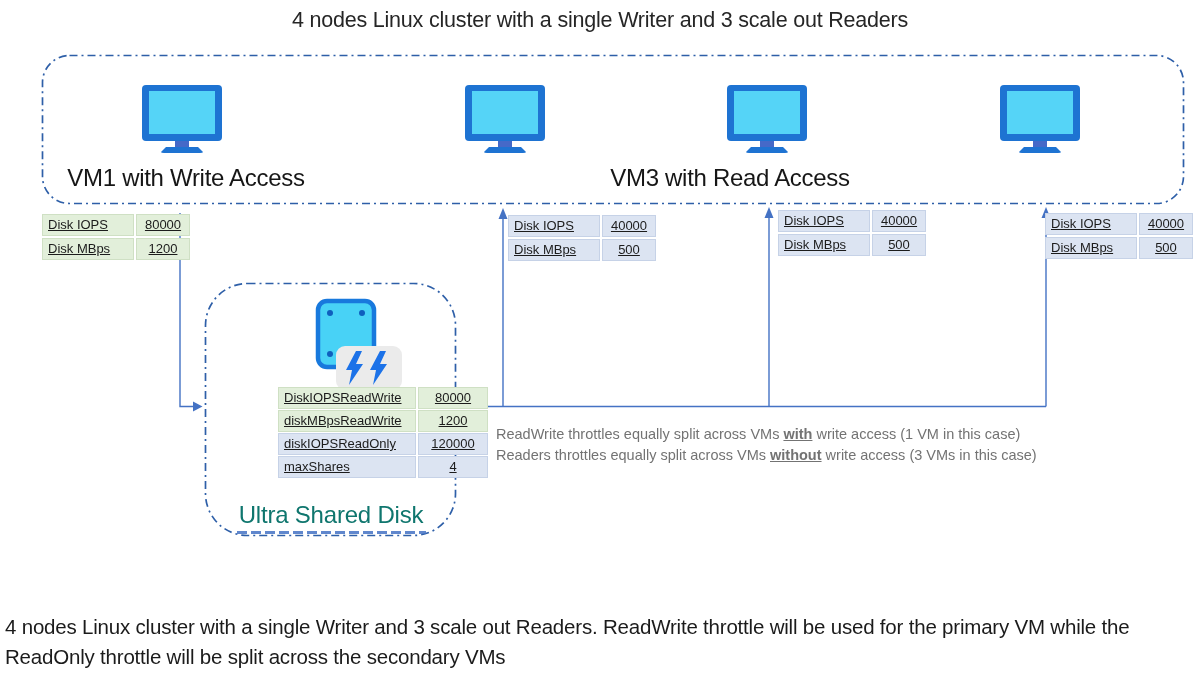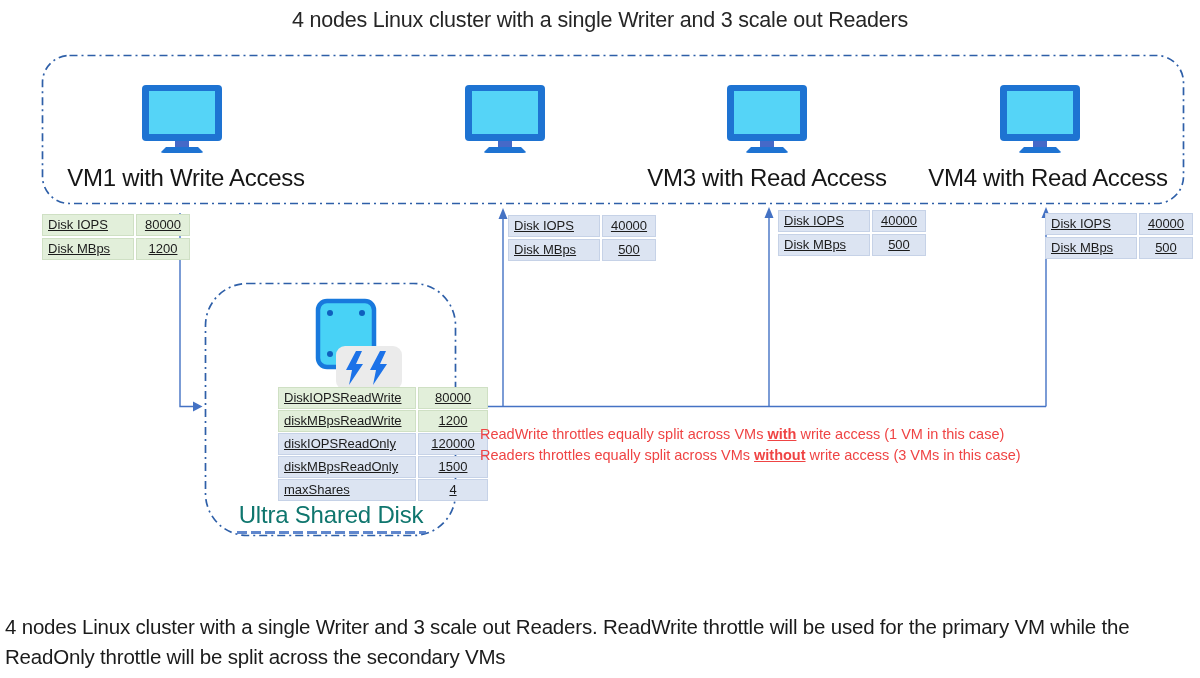--- a/index.html
+++ b/index.html
@@ -32,21 +32,21 @@
   .disk-row .cell.key { width:126px; }
   .disk-row .cell.val { width:58px; text-align:center; }
   .disk-row.variant-green .cell { background:var(--green-fill, #E2EFDA); border:1px solid rgba(150,180,130,0.25); }
   .disk-row.variant-blue  .cell { background:var(--blue-fill, #DCE4F2);  border:1px solid rgba(130,155,200,0.25); }
 
   .disk-label {
     width:220px; text-align:center; font-size:24px; color:#0f766e;
     letter-spacing:-0.2px; white-space:nowrap;
   }
 
-  .annotation { font-size:14.5px; line-height:20.5px; color:#ef4444; }
+  .annotation { font-size:14.5px; line-height:20.5px; color:#737373;margin-left:16px; }
   .annotation .em { font-weight:bold; text-decoration:underline; }
 
   .footer {
     width:1195px; font-size:20.5px; line-height:30px; color:#1b1b1b;
     letter-spacing:-0.2px;
   }
 </style>
 </head>
 <body>
 
@@ -104,22 +104,21 @@
   <div class="abs" style="left:1000px; top:85px;">
     <svg width="80" height="68" viewBox="0 0 80 68">
       <rect x="0" y="0" width="80" height="56" rx="4" style="fill:var(--monitor-frame, #1E73D2)"></rect>
       <rect x="7" y="6" width="66" height="43" style="fill:var(--monitor-screen, #55D4F7)"></rect>
       <rect x="33" y="56" width="14" height="8" style="fill:var(--monitor-neck, #4569C8)"></rect>
       <path d="M24 62 L56 62 L61 67 Q61 68 58 68 L22 68 Q19 68 19 67 Z" style="fill:var(--monitor-frame, #1E73D2)"></path>
     </svg>
   </div>
 
   <div class="abs vm-label" style="left:36px;  top:164px;">VM1 with Write Access</div>
-  <div class="abs vm-label" style="left:617px; top:164px;">VM3 with Read Access</div>
-  <div class="abs vm-label" style="left:898px; top:164px;">VM4 with Read Access</div>
+  <div class="abs vm-label" style="left:580px; top:164px;">VM3 with Read Access</div>
 
   <div class="abs metric-table variant-green" style="left:42px; top:214px;">
     <div class="metric-row">
       <div class="cell key">Disk IOPS</div>
       <div class="cell val">80000</div>
     </div>
     <div class="metric-row">
       <div class="cell key">Disk MBps</div>
       <div class="cell val">1200</div>
     </div>
@@ -179,24 +178,20 @@
     </div>
     <div class="disk-row variant-green">
       <div class="cell key">diskMBpsReadWrite</div>
       <div class="cell val">1200</div>
     </div>
     <div class="disk-row variant-blue">
       <div class="cell key">diskIOPSReadOnly</div>
       <div class="cell val">120000</div>
     </div>
     <div class="disk-row variant-blue">
-      <div class="cell key">diskMBpsReadOnly</div>
-      <div class="cell val">1500</div>
-    </div>
-    <div class="disk-row variant-blue">
       <div class="cell key">maxShares</div>
       <div class="cell val">4</div>
     </div>
   </div>
 
   <div class="abs disk-label" style="left:221px; top:501px;">Ultra Shared Disk</div>
 
   <div class="abs annotation" style="left:480px; top:424px;">
     <div><span>ReadWrite throttles equally split across VMs </span><span class="em">with</span><span> write access (1 VM in this case)</span></div>
     <div><span>Readers throttles equally split across VMs </span><span class="em">without</span><span> write access (3 VMs in this case)</span></div>

